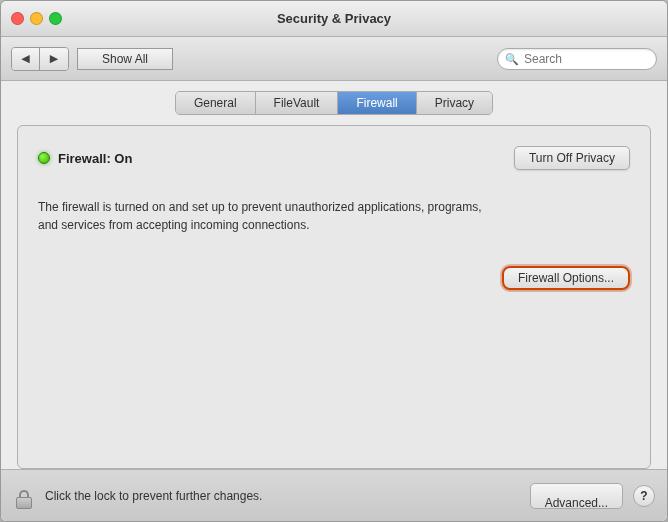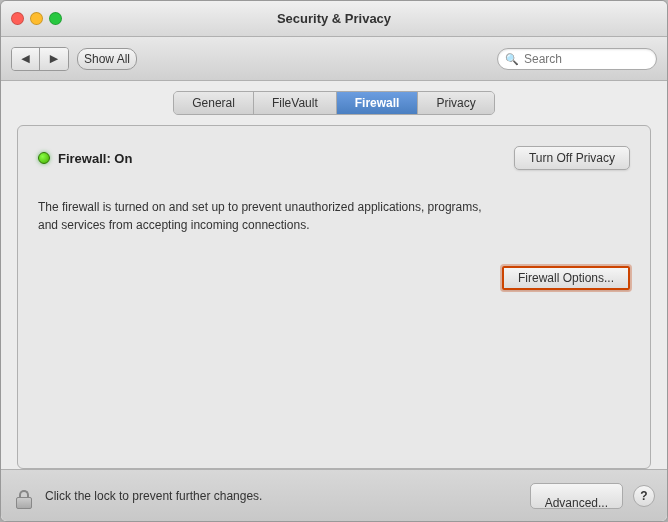--- a/index.html
+++ b/index.html
@@ -87,24 +87,24 @@
       justify-content: center;
       font-size: 11px;
       color: #444;
     }
     .nav-btn:first-child {
       border-right: 1px solid #999;
     }
 
     .show-all-btn {
       height: 22px;
-      padding: 0 6px;
+      padding: 0 24px;
       background: linear-gradient(to bottom, #f5f5f5, #ddd);
       border: 1px solid #999;
-      border-radius: 10px;
+      border-radius: 0;
       cursor: pointer;
       font-size: 12px;
       color: #333;
     }
 
     .search-box {
       margin-left: auto;
       height: 22px;
       width: 160px;
       border: 1px solid #aaa;
@@ -155,21 +155,21 @@
       cursor: pointer;
       color: #333;
       background: linear-gradient(to bottom, #e8e8e8, #d0d0d0);
       border-right: 1px solid #aaa;
       user-select: none;
     }
     .tab:last-child { border-right: none; }
     .tab.active {
       background: linear-gradient(to bottom, #6b9de0, #4a7fc1);
       color: white;
-      font-weight: bold;
+      font-weight: normal;
       text-align: right;
     }
 
     
     .panel {
       flex: 1;
       background: #e8e8e8;
       border: 1px solid #b0b0b0;
       border-radius: 6px;
       padding: 20px;
@@ -226,21 +226,21 @@
       display: flex;
       justify-content: flex-end;
       margin-top: 4px;
     }
 
     .firewall-options-btn {
       height: 24px;
       padding: 0 14px;
       background: linear-gradient(to bottom, #f5f5f5, #ddd);
       border: 2px solid #cc4400;
-      border-radius: 2px;
+      border-radius: 8px;
       cursor: pointer;
       font-size: 12px;
       color: #333;
       box-shadow: 0 0 0 2px rgba(200,60,0,0.3), 0 1px 2px rgba(0,0,0,0.1);
     }
 
     
     .bottom-bar {
       height: 52px;
       border-top: 1px solid #b0b0b0;

